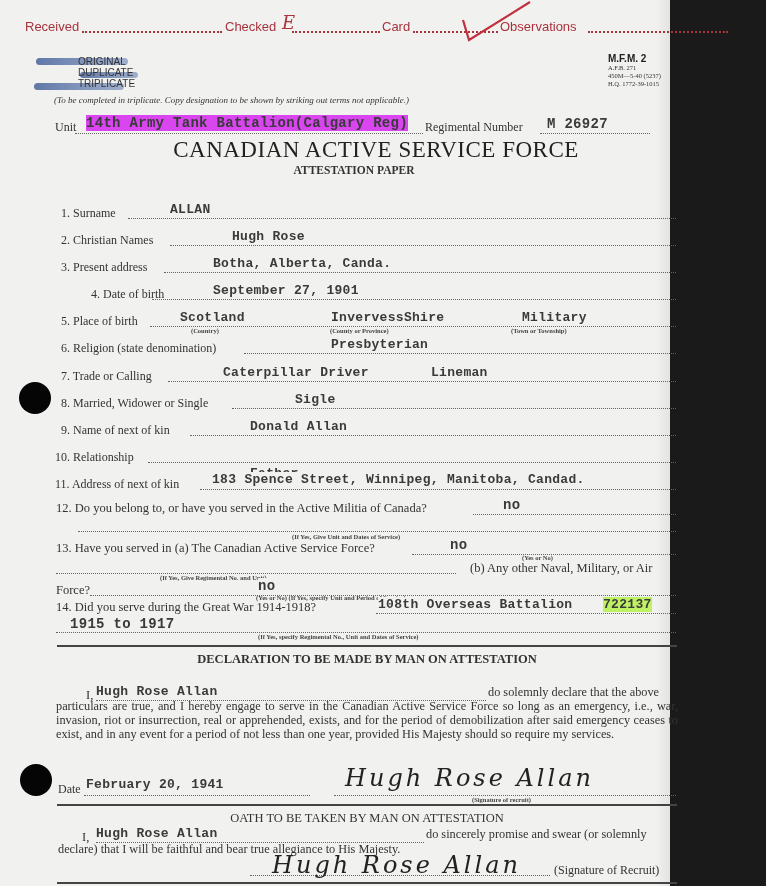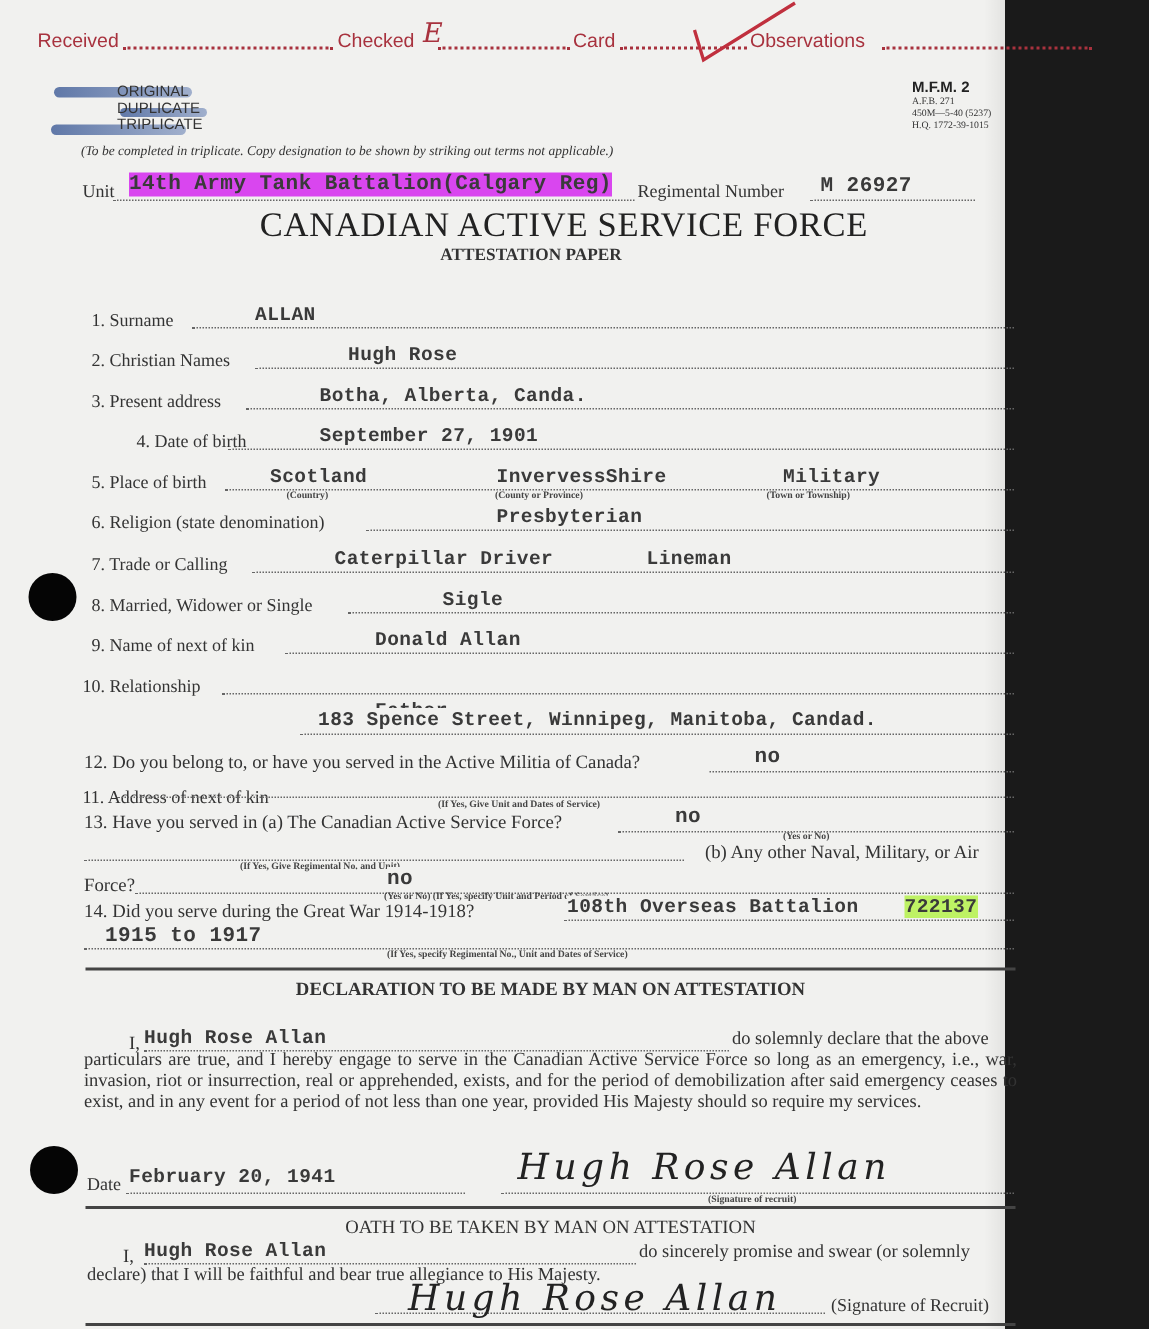--- a/index.html
+++ b/index.html
@@ -105,21 +105,21 @@
   <div class="abs typed" style="left:295px;top:392px;background:#f1f1ef;">Sigle</div>
 
   <div class="abs lbl" style="left:61px;top:423px;">9. Name of next of kin</div>
   <div class="dots" style="left:190px;top:435px;width:486px;"></div>
   <div class="abs typed" style="left:250px;top:419px;background:#f1f1ef;">Donald Allan</div>
 
   <div class="abs lbl" style="left:55px;top:450px;">10. Relationship</div>
   <div class="dots" style="left:148px;top:462px;width:528px;"></div>
   <div class="abs typed" style="left:250px;top:466px;background:#f1f1ef;">Father</div>
 
-  <div class="abs lbl" style="left:55px;top:477px;margin-top:47px;">11. Address of next of kin</div>
+  <div class="abs lbl" style="left:55px;top:477px;">11. Address of next of kin</div>
   <div class="dots" style="left:200px;top:489px;width:476px;"></div>
   <div class="abs typed" style="left:212px;top:472px;background:#f1f1ef;">183 Spence Street, Winnipeg, Manitoba, Candad.</div>
 
   <div class="abs" style="left:56px;top:501px;font-size:12.5px;color:#333;">12. Do you belong to, or have you served in the Active Militia of Canada?</div>
   <div class="dots" style="left:473px;top:514px;width:203px;"></div>
   <div class="abs typed" style="left:503px;top:497px;font-size:14px;background:#f1f1ef;">no</div>
   <div class="dots" style="left:78px;top:531px;width:598px;"></div>
   <div class="abs tiny" style="left:292px;top:533px;">(If Yes, Give Unit and Dates of Service)</div>
 
   <div class="abs" style="left:56px;top:541px;font-size:12.5px;color:#333;">13. Have you served in (a) The Canadian Active Service Force?</div>

